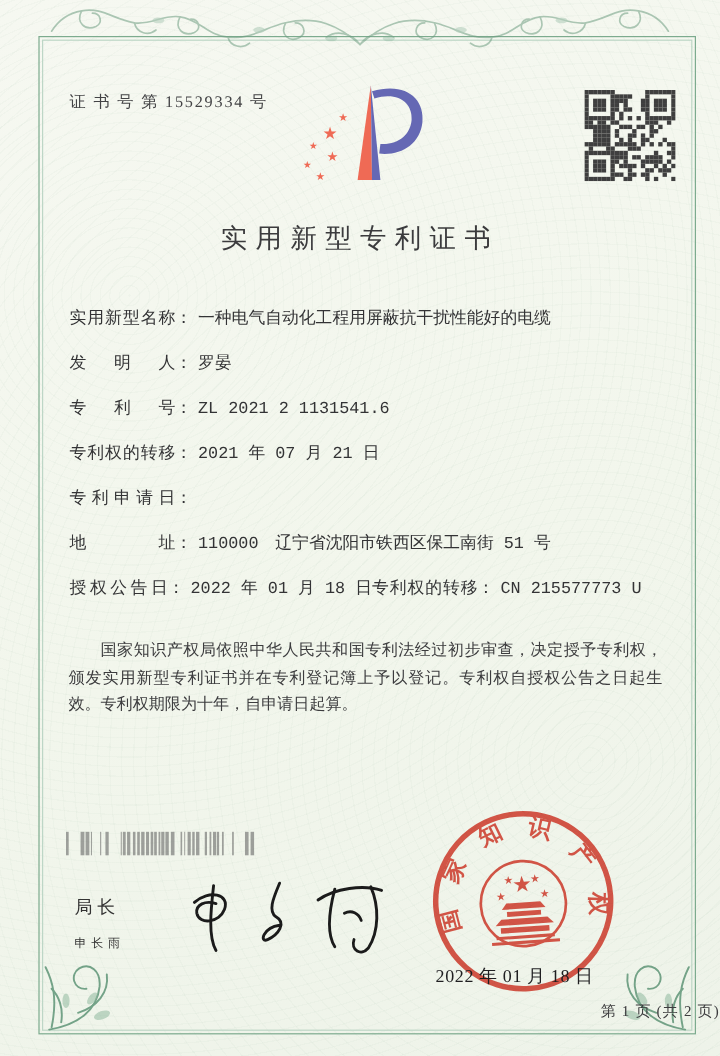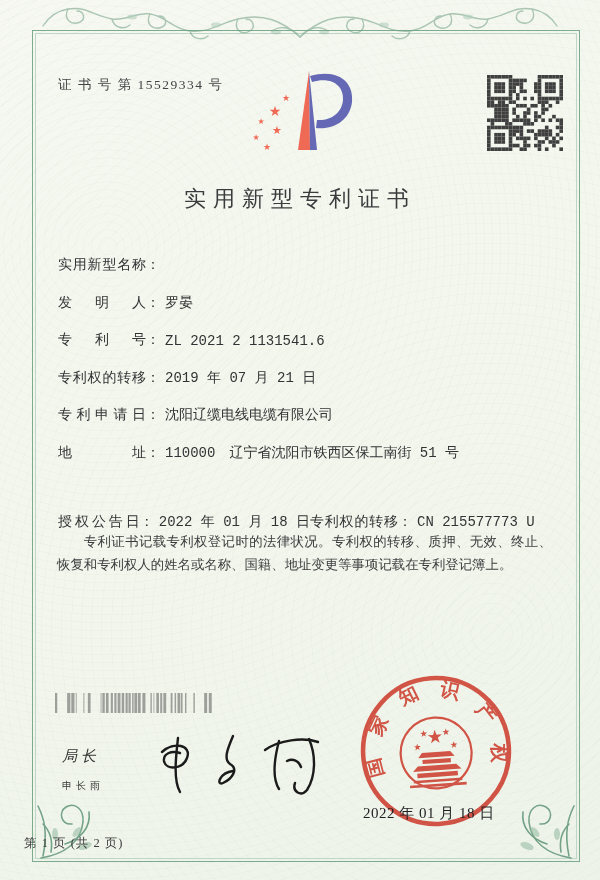--- a/index.html
+++ b/index.html
@@ -24,39 +24,39 @@
 
   .cert-no{position:absolute;left:58px;top:76px;font-size:13.5px;letter-spacing:1.5px;color:#434345;}
   .logo{position:absolute;left:246px;top:68px;width:120px;height:100px;}
   .qr{position:absolute;left:487px;top:75px;width:76px;height:76px;}
   .title{position:absolute;left:0;right:0;top:184px;text-align:center;
     font-size:22px;letter-spacing:7px;color:#3b3b3d;font-weight:500;}
 
   .fields{position:absolute;left:58px;top:256px;right:46px;font-size:14px;color:#333335;}
   .frow{display:flex;align-items:flex-end;margin-bottom:19.5px;white-space:pre;font-family:Liberation Mono, monospace;}
   .fpair{display:flex;align-items:baseline;white-space:pre;}
-  .fpair.w1{width:252px;margin-top:32px;}
+  .fpair.w1{width:252px;}
   .flabel{display:inline-block;width:88px;text-align:justify;text-align-last:justify;-moz-text-align-last:justify;}
   .colon{margin:0 5px 0 0;}
   .fvalue{white-space:pre;}
 
   .paras{position:absolute;left:57px;top:531px;right:48px;font-size:13.4px;line-height:22.6px;
     color:#3c3c3e;text-align:justify;}
   .paras p{margin:0 0 3px;text-indent:2em;}
 
   .barcode{position:absolute;left:55px;top:693px;opacity:.55;}
-  .sig-title{position:absolute;left:62px;top:747px;font-size:15px;letter-spacing:4px;color:#333;font-style:italic;}
+  .sig-title{position:absolute;left:62px;top:747px;font-size:15px;letter-spacing:4px;color:#333;}
   .sig-name{position:absolute;left:62px;top:779px;font-size:10px;letter-spacing:4px;color:#333;}
   .signature{position:absolute;left:140px;top:726px;width:205px;height:82px;}
 
   .seal{position:absolute;left:357px;top:672px;width:158px;height:158px;
     transform:rotate(-4deg);mix-blend-mode:multiply;opacity:.92;}
   .seal-date{position:absolute;left:363px;top:804px;font-size:15px;letter-spacing:.5px;
     color:#1f1f21;z-index:6;}
-  .footer{position:absolute;left:0;right:0;top:835px;text-align:left;font-size:12.5px;
+  .footer{position:absolute;left:0;right:0;top:835px;text-align:right;font-size:12.5px;
     letter-spacing:1px;color:#3c3c3e;margin-left:24px;}
 </style>
 </head>
 <body>
 
 <div class="page">
 
   <div class="border-outer">
     <div class="border-inner"></div>
   </div>
@@ -360,49 +360,49 @@
         <rect x="14.476190476190476" y="72.38095238095238" width="3.619047619047619" height="3.619047619047619" fill="#3f3f3f"></rect>
         <rect x="18.095238095238095" y="72.38095238095238" width="3.619047619047619" height="3.619047619047619" fill="#3f3f3f"></rect>
         <rect x="21.714285714285715" y="72.38095238095238" width="3.619047619047619" height="3.619047619047619" fill="#3f3f3f"></rect>
       </svg>
   </div>
 
   <div class="title">实用新型专利证书</div>
 
   <div class="fields">
     <div class="frow">
-      <span class="flabel">实用新型名称</span><span class="colon">：</span>
+      <span class="flabel">实用新型名称</span><span class="colon">：</span><span class="fvalue">一种电气自动化工程用屏蔽抗干扰性能好的电缆</span>
     </div>
     <div class="frow">
       <span class="flabel">发明人</span><span class="colon">：</span><span class="fvalue">罗晏</span>
     </div>
     <div class="frow">
       <span class="flabel">专利号</span><span class="colon">：</span><span class="fvalue">ZL 2021 2 1131541.6</span>
     </div>
     <div class="frow">
-      <span class="flabel">专利权的转移</span><span class="colon">：</span><span class="fvalue">2019 年 07 月 21 日</span>
-    </div>
-    <div class="frow">
-      <span class="flabel">专利申请日</span><span class="colon">：</span><span class="fvalue">沈阳辽缆电线电缆有限公司</span>
+      <span class="flabel">专利权的转移</span><span class="colon">：</span><span class="fvalue">2021 年 07 月 21 日</span>
+    </div>
+    <div class="frow">
+      <span class="flabel">专利申请日</span><span class="colon">：</span>
     </div>
     <div class="frow">
       <span class="flabel">地址</span><span class="colon">：</span><span class="fvalue">110000　辽宁省沈阳市铁西区保工南街 51 号</span>
     </div>
     <div class="frow">
       <span class="fpair w1">
         <span class="flabel">授权公告日</span><span class="colon">：</span><span class="fvalue">2022 年 01 月 18 日</span>
       </span>
       <span class="fpair">
         <span class="flabel">专利权的转移</span><span class="colon">：</span><span class="fvalue">CN 215577773 U</span>
       </span>
     </div>
   </div>
 
   <div class="paras">
-    <p>专利证书记载专利权登记时的法律状况。专利权的转移、质押、无效、终止、恢复和专利权人的姓名或名称、国籍、地址变更等事项记载在专利登记簿上。</p>
+    <p>国家知识产权局依照中华人民共和国专利法经过初步审查，决定授予专利权，颁发实用新型专利证书并在专利登记簿上予以登记。专利权自授权公告之日起生效。专利权期限为十年，自申请日起算。</p>
   </div>
 
   <div class="barcode">
     <svg id="bc-svg" width="160" height="20" viewBox="0 0 160 20">
         <rect x="0" y="0" width="2.232934533059597" height="20" fill="#5a5a5a"></rect>
         <rect x="12.152597938477994" y="0" width="3.193695521354675" height="20" fill="#5a5a5a"></rect>
         <rect x="16.294331805408" y="0" width="3.1826242923736574" height="20" fill="#5a5a5a"></rect>
         <rect x="20.76827213615179" y="0" width="0.8726084709167481" height="20" fill="#5a5a5a"></rect>
         <rect x="28.40534730106592" y="0" width="0.9529110908508301" height="20" fill="#5a5a5a"></rect>
         <rect x="32.864384199678895" y="0" width="2.72655827999115" height="20" fill="#5a5a5a"></rect>

